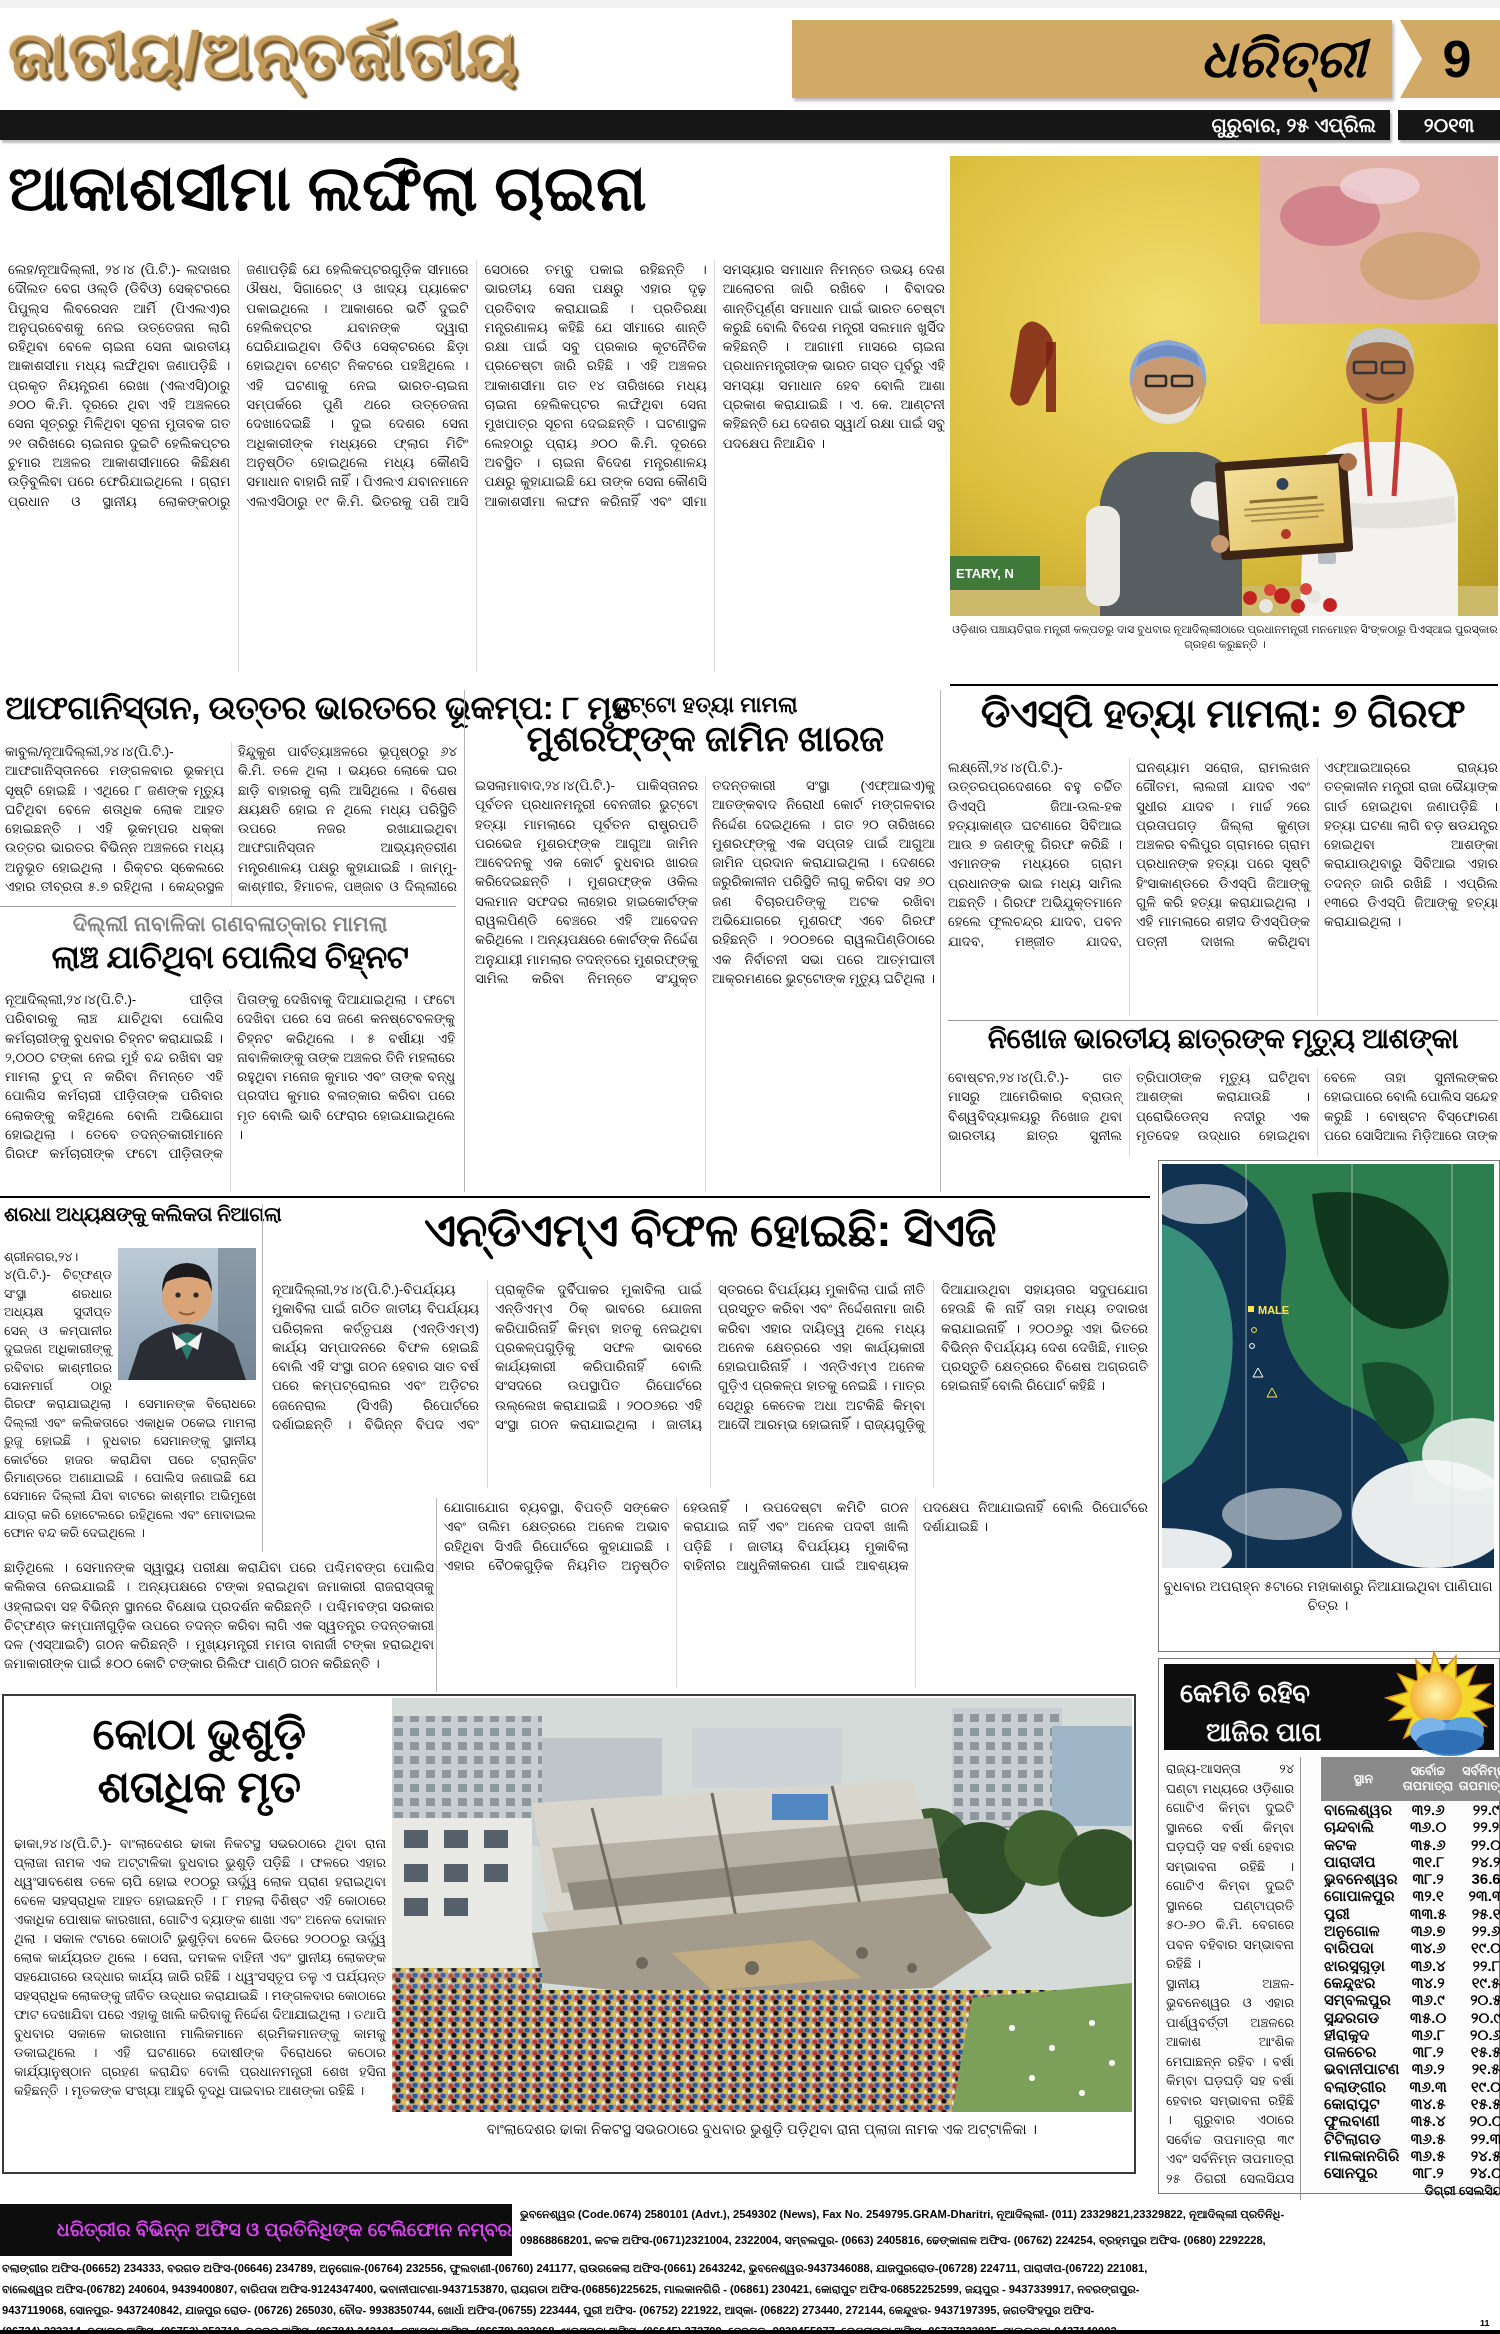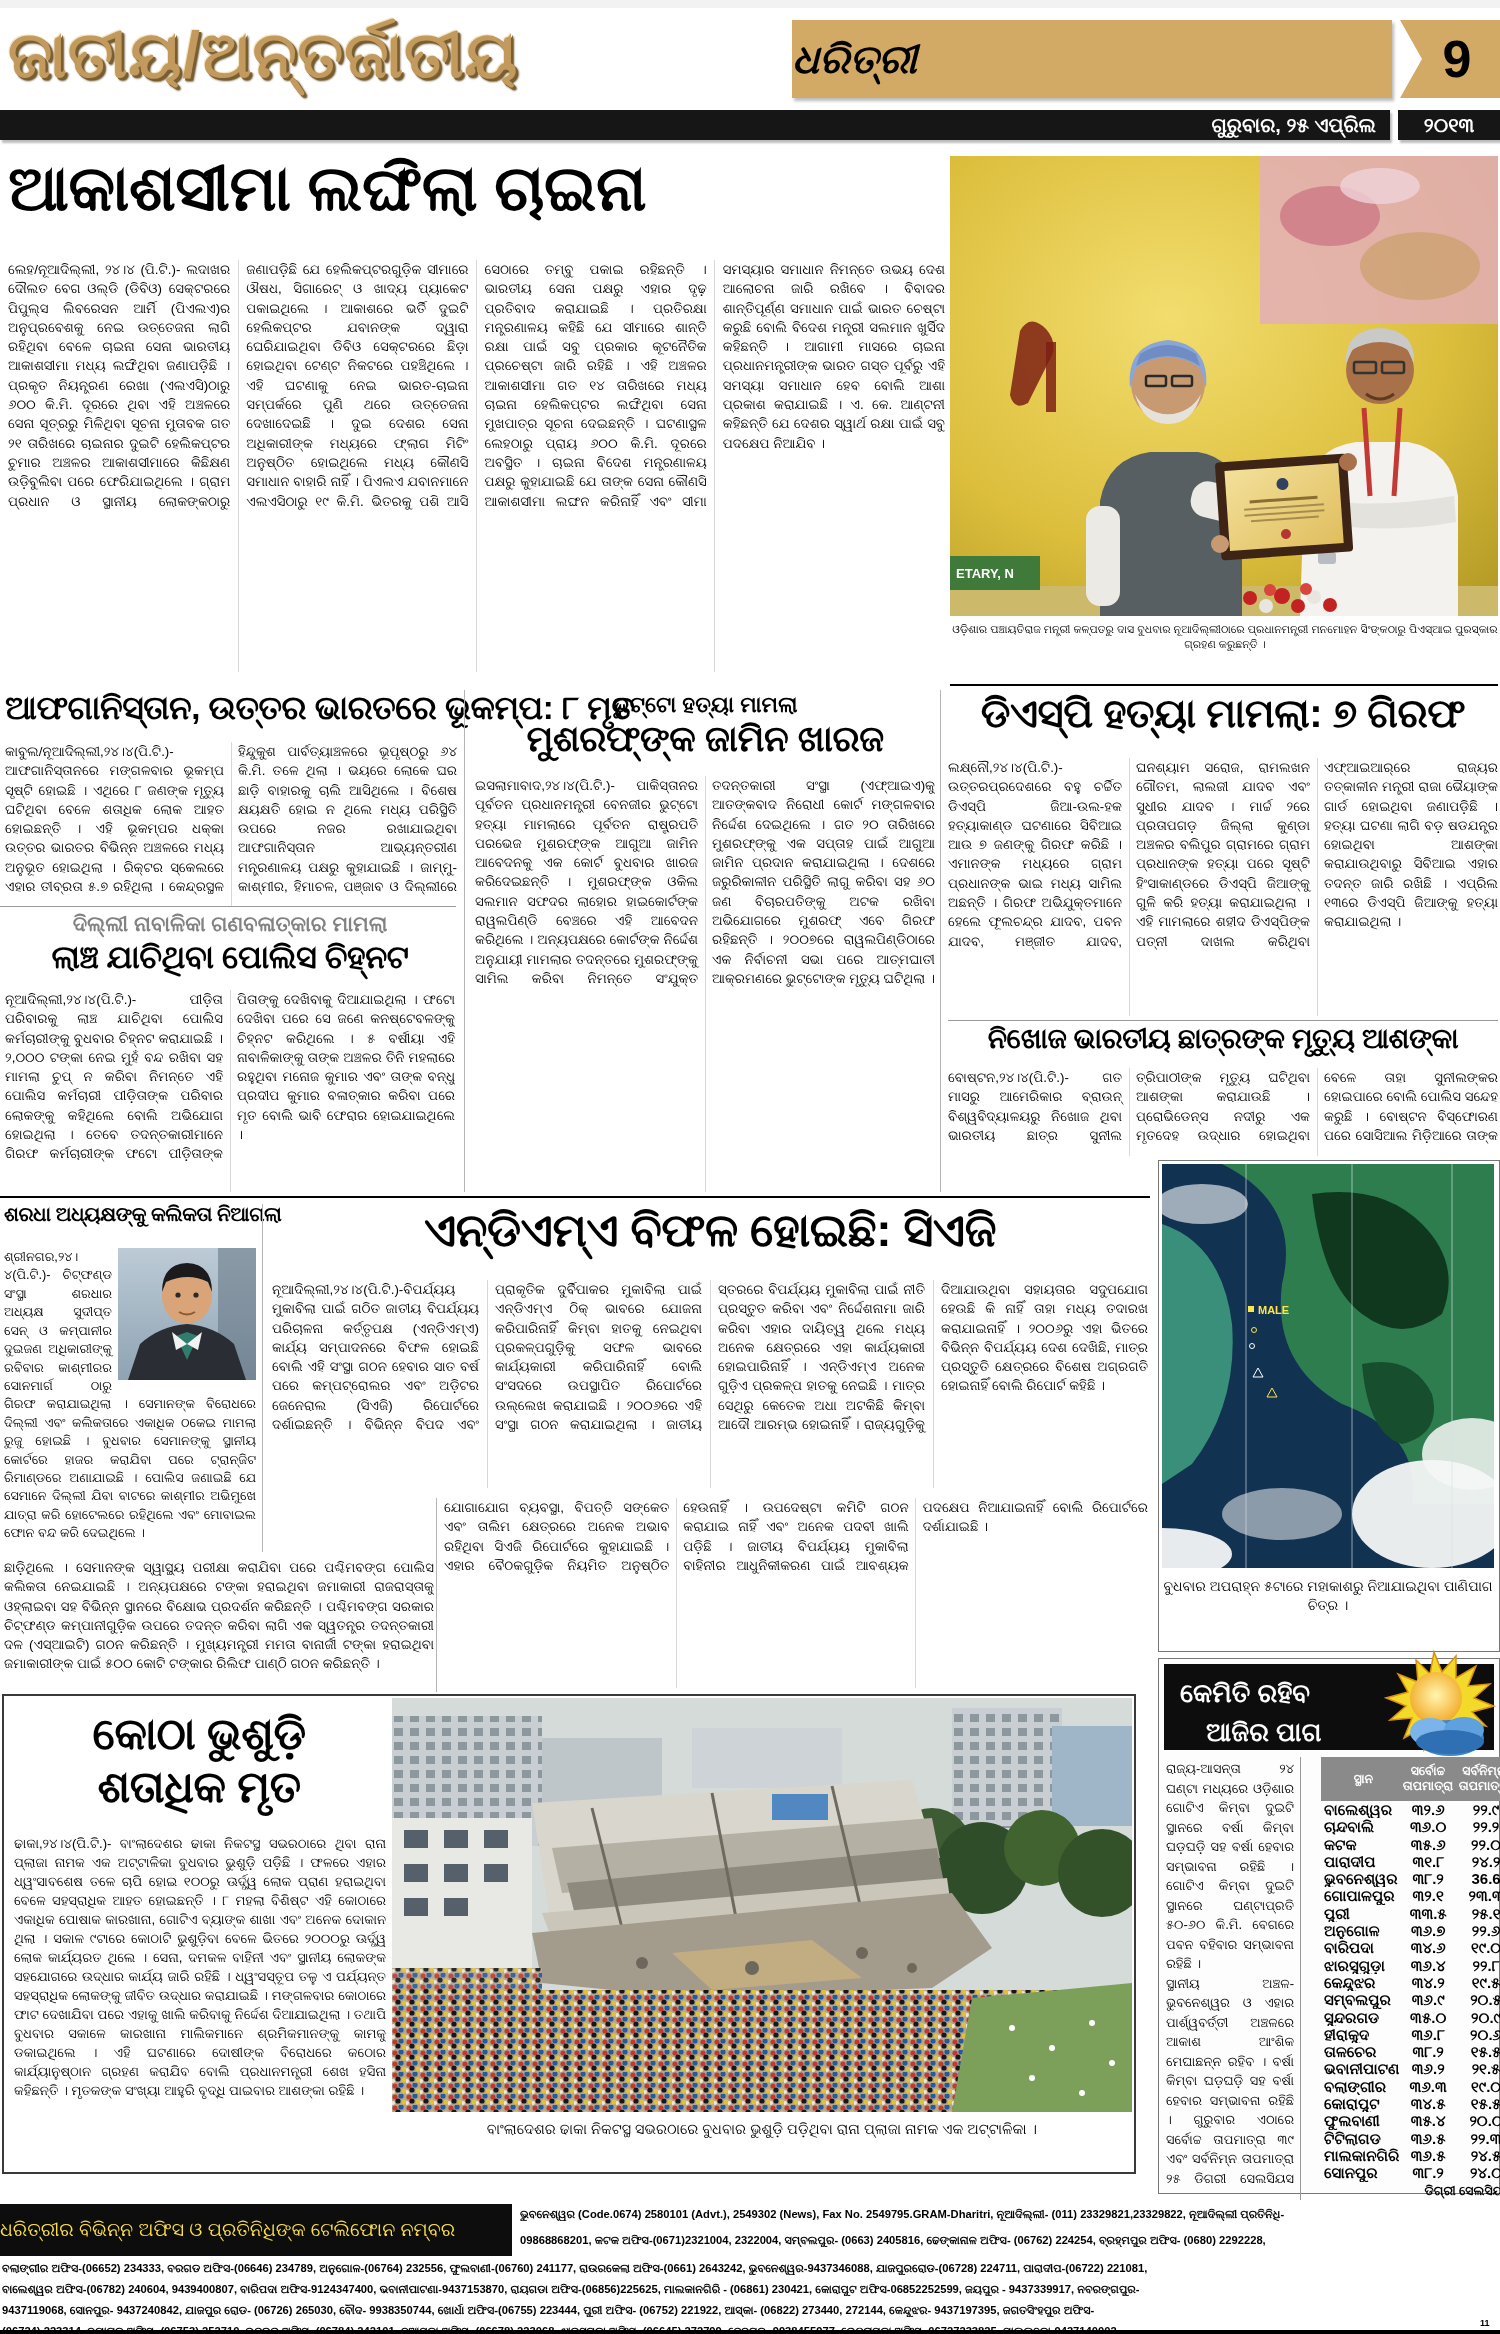--- a/index.html
+++ b/index.html
@@ -12,36 +12,36 @@
   .cols2{column-count:2;column-gap:14px;column-rule:1px solid #d8d8d8}
   .cols3{column-count:3;column-gap:14px;column-rule:1px solid #d8d8d8}
   .cols4{column-count:4;column-gap:16px;column-rule:1px solid #d8d8d8}
   .caption{font-size:11px;line-height:1.35;text-align:center}
   .kick{font-weight:bold;text-align:center}
   .vrule{position:absolute;width:1px;background:#b5b5b5}
   .hrule{position:absolute;background:#000}
   .gold-title{font-size:64px;font-weight:bold;line-height:94px;color:#c29a5d;
      text-shadow:2px 2px 0 #7c5f2e,3px 3px 2px #5e471f,-1px -1px 0 #f3e6c6;letter-spacing:1px}
   .gold-box{background:#d2aa66;box-shadow:2px 3px 3px #bbb}
-  .brand{font-style:italic;font-weight:bold;font-size:40px;line-height:78px;text-align:left;padding-right:26px}
+  .brand{font-style:italic;font-weight:bold;font-size:53px;line-height:78px;text-align:right;padding-right:26px}
   .pagenum{font-weight:bold;font-size:52px;line-height:78px;text-align:center;padding-left:14px}
   .datebar{background:#161616;color:#fff;font-weight:bold;font-size:20px;line-height:30px;box-shadow:2px 3px 2px #bdbdbd}
   .wx-head{display:flex;background:#8a8a8a;color:#fff;font-weight:bold;font-size:12.5px;
            line-height:1.2;padding:7px 3px;text-align:center;align-items:center}
   .wx-row{display:flex;font-size:15px;line-height:17.3px;font-weight:bold}
   .wx-place{flex:1.3;text-align:left;padding-left:3px;overflow:hidden;white-space:nowrap}
   .wx-max{flex:1;text-align:center}
   .wx-min{flex:1;text-align:center}
   .wx-note{font-size:12.5px;font-weight:bold;text-align:right;padding-right:4px;line-height:18px}
   .wx-state{font-size:13px;line-height:1.5;text-align:justify;overflow:hidden}
   .ph-line{font-size:11.2px;font-weight:bold;line-height:13px;white-space:nowrap;overflow:hidden}
   .frame{border:2px solid #3a3a3a}
   .boxed{border:1px solid #777}
-  .footer-box{background:#0d0d0d;color:#fde047;font-weight:normal;font-size:19px;
-              display:flex;align-items:center;justify-content:flex-start}
+  .footer-box{background:#0d0d0d;color:#d946ef;font-weight:bold;font-size:19px;
+              display:flex;align-items:center;justify-content:flex-end}
 </style>
 </head>
 <body>
 
 <div id="page">
 
   <div class="abs gold-title" style="left:8px;top:0;width:775px;height:96px;white-space:nowrap">ଜାତୀୟ/ଅନ୍ତର୍ଜାତୀୟ</div>
   <div class="abs gold-box" style="left:792px;top:12px;width:600px;height:78px">
     <div class="brand">ଧରିତ୍ରୀ</div>
   </div>

